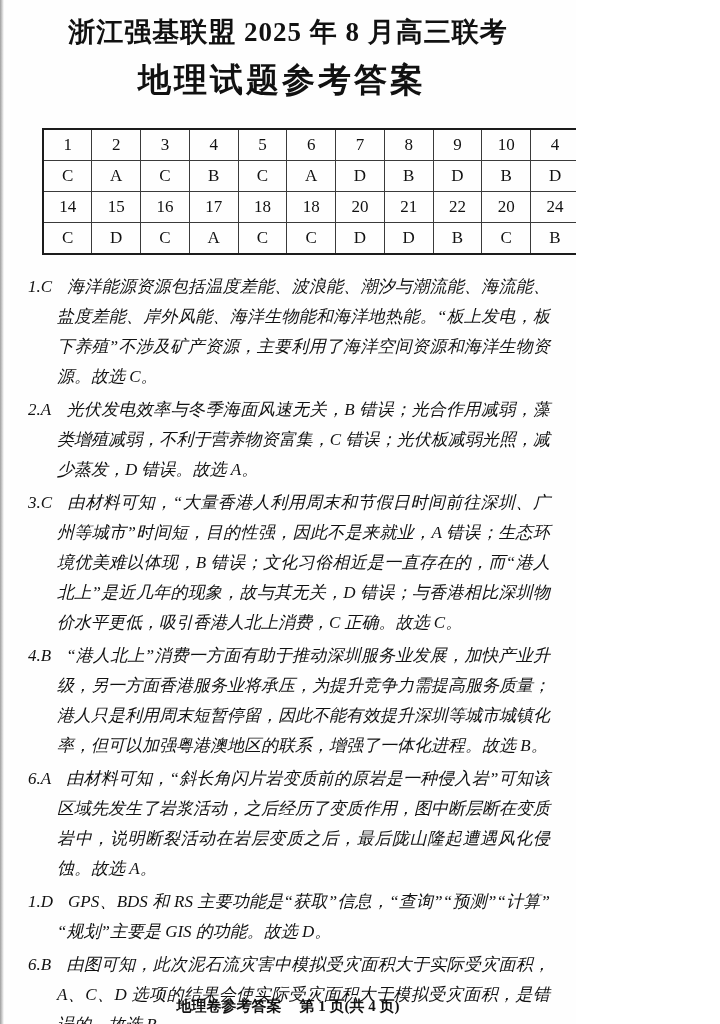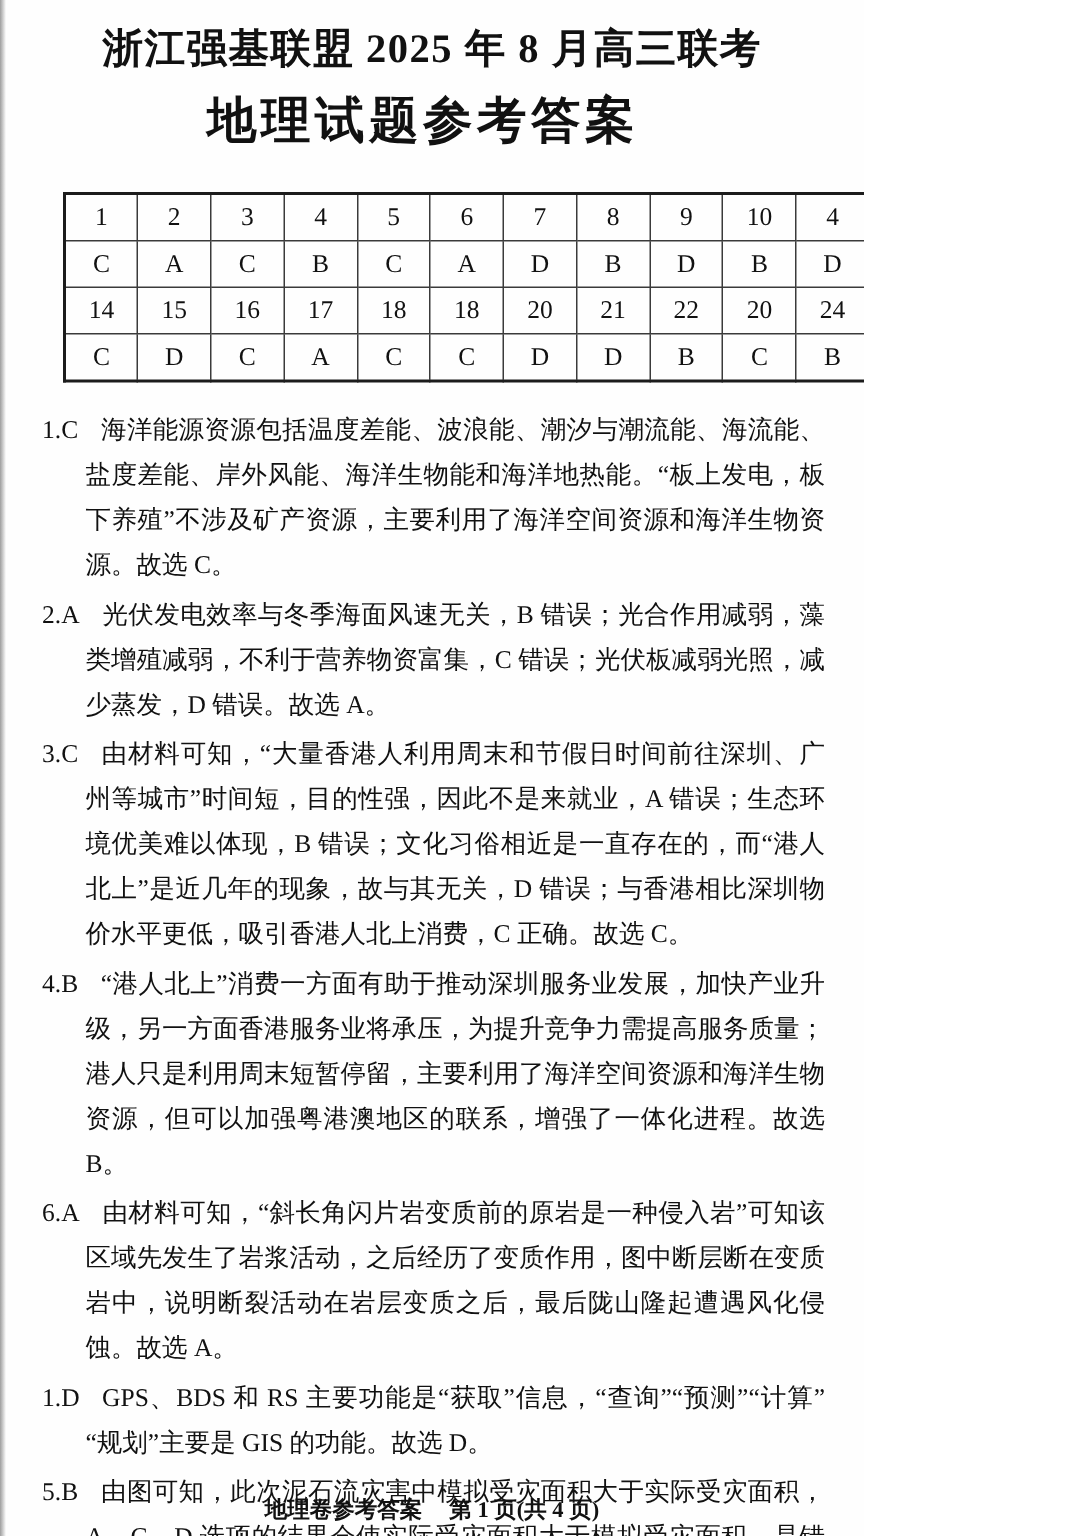--- a/index.html
+++ b/index.html
@@ -55,20 +55,21 @@
   .explanations {
     margin: 17px 26px 0 28px;
     font-size: 17px;
     line-height: 30px;
     text-align: justify;
   }
   .explanations p {
     margin: 0 0 3px 0;
     padding-left: 29px;
     text-indent: -29px;
+    font-style: italic;
   }
   .exp-prefix {
     margin-right: 15px;
     white-space: nowrap;
   }
   .footer {
     position: absolute;
     left: 0; right: 0;
     bottom: 8px;
     text-align: center;
@@ -151,23 +152,23 @@
           <td>C</td>
           <td></td>
         </tr>
       </tbody>
   </table>
 
   <div class="explanations" id="explanations">
       <p><span class="exp-prefix">1.C</span><span>海洋能源资源包括温度差能、波浪能、潮汐与潮流能、海流能、盐度差能、岸外风能、海洋生物能和海洋地热能。“板上发电，板下养殖”不涉及矿产资源，主要利用了海洋空间资源和海洋生物资源。故选 C。</span></p>
       <p><span class="exp-prefix">2.A</span><span>光伏发电效率与冬季海面风速无关，B 错误；光合作用减弱，藻类增殖减弱，不利于营养物资富集，C 错误；光伏板减弱光照，减少蒸发，D 错误。故选 A。</span></p>
       <p><span class="exp-prefix">3.C</span><span>由材料可知，“大量香港人利用周末和节假日时间前往深圳、广州等城市”时间短，目的性强，因此不是来就业，A 错误；生态环境优美难以体现，B 错误；文化习俗相近是一直存在的，而“港人北上”是近几年的现象，故与其无关，D 错误；与香港相比深圳物价水平更低，吸引香港人北上消费，C 正确。故选 C。</span></p>
-      <p><span class="exp-prefix">4.B</span><span>“港人北上”消费一方面有助于推动深圳服务业发展，加快产业升级，另一方面香港服务业将承压，为提升竞争力需提高服务质量；港人只是利用周末短暂停留，主要利用了海洋空间资源和海洋生物资源，但可以加强粤港澳地区的联系，增强了一体化进程。故选 B。</span></p>
+      <p><span class="exp-prefix">4.B</span><span>“港人北上”消费一方面有助于推动深圳服务业发展，加快产业升级，另一方面香港服务业将承压，为提升竞争力需提高服务质量；港人只是利用周末短暂停留，因此不能有效提升深圳等城市城镇化率，但可以加强粤港澳地区的联系，增强了一体化进程。故选 B。</span></p>
       <p><span class="exp-prefix">6.A</span><span>由材料可知，“斜长角闪片岩变质前的原岩是一种侵入岩”可知该区域先发生了岩浆活动，之后经历了变质作用，图中断层断在变质岩中，说明断裂活动在岩层变质之后，最后陇山隆起遭遇风化侵蚀。故选 A。</span></p>
       <p><span class="exp-prefix">1.D</span><span>GPS、BDS 和 RS 主要功能是“获取”信息，“查询”“预测”“计算”“规划”主要是 GIS 的功能。故选 D。</span></p>
-      <p><span class="exp-prefix">5.B</span><span>由图可知，此次泥石流灾害中模拟受灾面积大于实际受灾面积，A、C、D 选项的结果会使实际受灾面积大于模拟受灾面积，是错误的。故选 B。</span></p>
+      <p><span class="exp-prefix">6.B</span><span>由图可知，此次泥石流灾害中模拟受灾面积大于实际受灾面积，A、C、D 选项的结果会使实际受灾面积大于模拟受灾面积，是错误的。故选 B。</span></p>
       <p><span class="exp-prefix">9.D</span><span>由材料可知，“在省、市政府的支持下”可以看出，鹤壁市产业发展和城市重新崛起得益于政策因素。故选 D。</span></p>
     </div>
 
   <div class="footer">
     <span>地理卷参考答案</span><span class="gap"></span><span>第 1 页(共 4 页)</span>
   </div>
 </div>
 
 </body></html>

